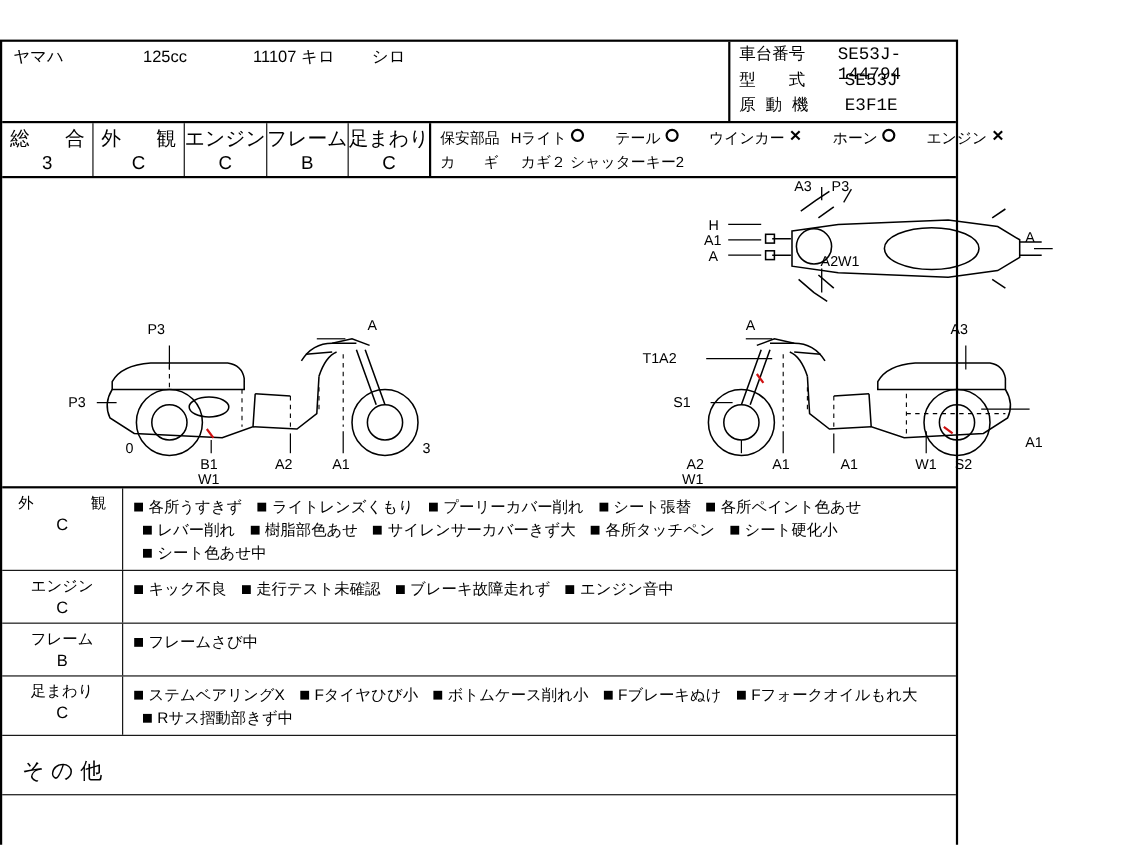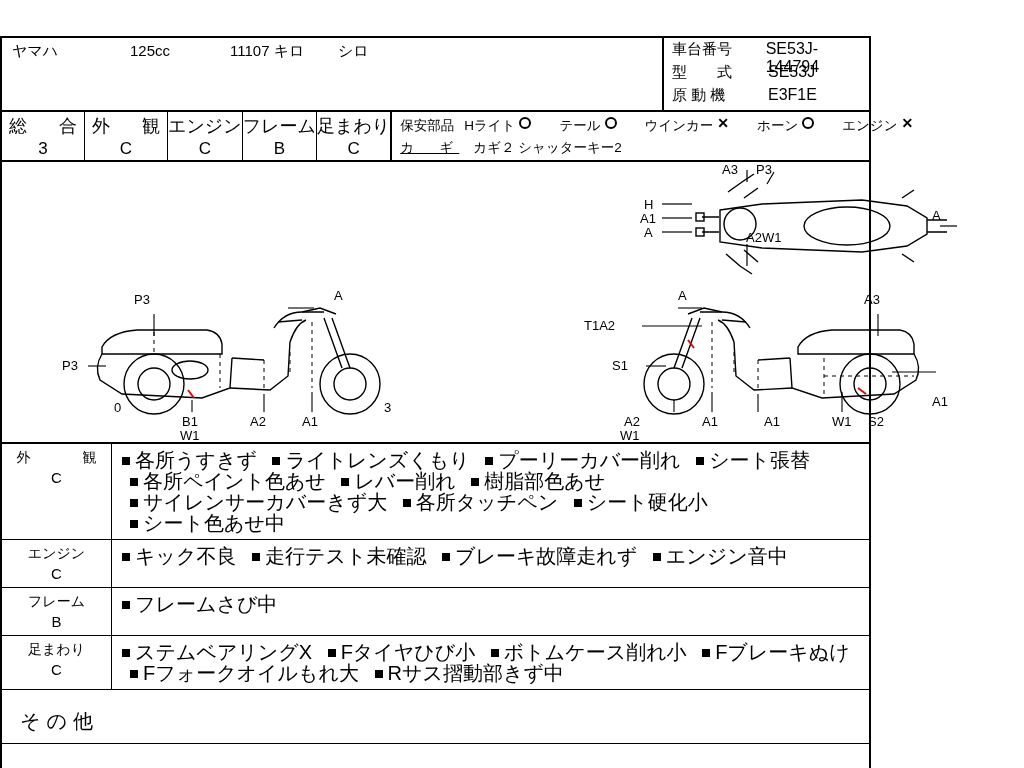--- a/index.html
+++ b/index.html
@@ -44,20 +44,21 @@
     font-size: 19px;
     font-weight: bold;
     padding-top: 2px;
   }
   .header-right {
     flex: 1;
     box-sizing: border-box;
     border-left: 2px solid #000;
     padding: 2px 0 0 8px;
     font-size: 15px;
+    font-family: Liberation Mono, monospace;
   }
   .hr-line {
     display: flex;
     align-items: baseline;
     height: 23px;
   }
   .hr-label {
     width: 96px;
     letter-spacing: 0px;
     white-space: nowrap;
@@ -119,21 +120,21 @@
     border: 2px solid #000;
     border-radius: 50%;
     box-sizing: border-box;
   }
   .mark-x {
     display: inline-block;
     font-size: 14px;
     line-height: 12px;
     font-weight: bold;
   }
-  .equip-line2 .k-label { letter-spacing: 6px; margin-right: 14px; text-decoration: underline; }
+  .equip-line2 .k-label { letter-spacing: 6px; margin-right: 14px; }
   
   .diagram {
     position: relative;
     height: 282px;
     border-bottom: 2px solid #000;
     box-sizing: border-box;
   }
   .diagram svg { display: block; }
   
   .cond-row {
@@ -151,21 +152,21 @@
     font-size: 14px;
     flex-shrink: 0;
   }
   .cond-label .cl-name { white-space: nowrap; }
   .cond-label .cl-name.spaced { letter-spacing: 8px; padding-left: 8px; }
   .cond-label .cl-grade { margin-top: 2px; font-size: 15px; }
   .cond-items {
     flex: 1;
     box-sizing: border-box;
     padding: 6px 6px 5px 10px;
-    font-size: 20px;
+    font-size: 14px;
     line-height: 21px;
   }
   .citem { white-space: nowrap; margin-right: 2px; }
   .sq {
     display: inline-block;
     width: 8px;
     height: 8px;
     background: #000;
     margin: 0 5px 1px 8px;
     vertical-align: middle;

